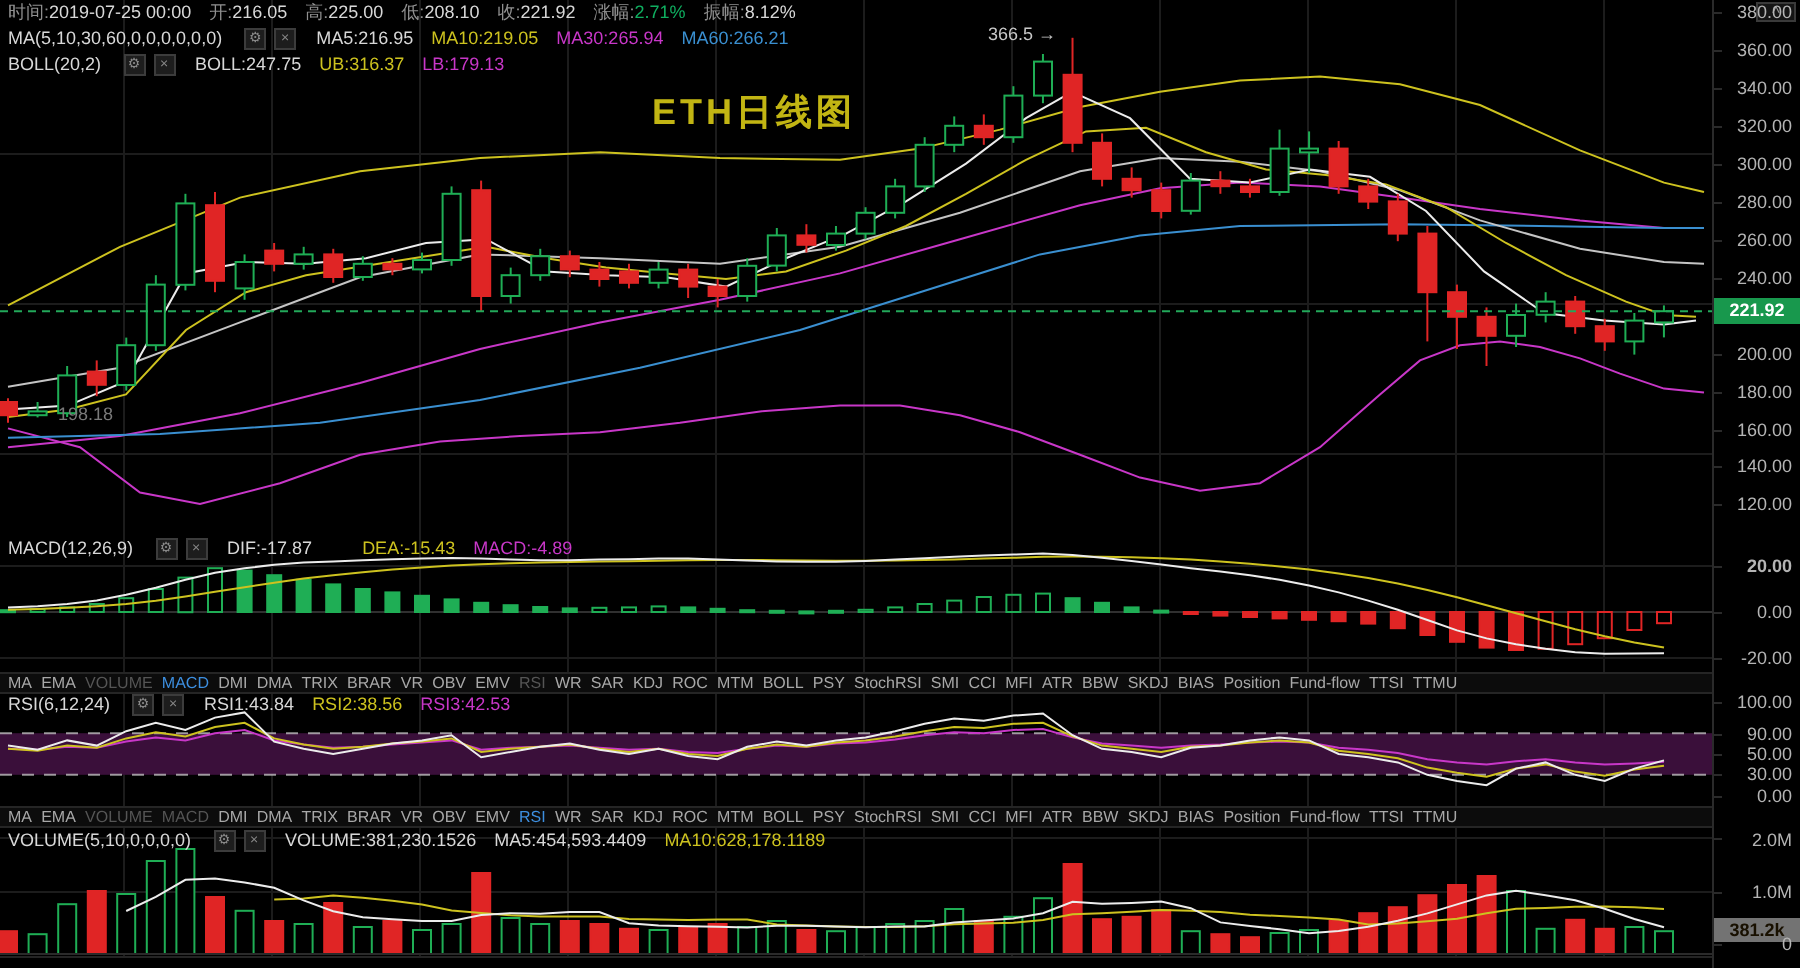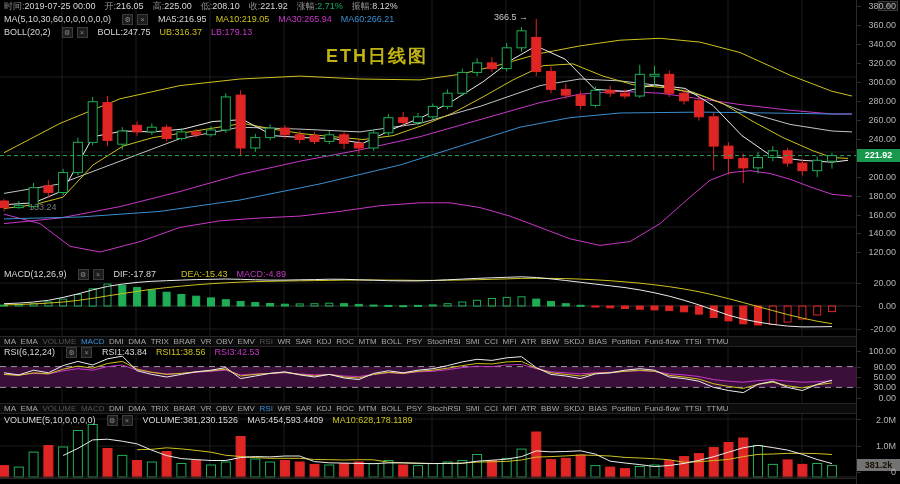--- a/index.html
+++ b/index.html
@@ -385,21 +385,21 @@
       <span class="seg"><span style="color: rgb(216, 216, 216);">DIF:-17.87</span></span>
       <span class="seg"><span style="color: rgb(205, 194, 31); padding-left: 16px;">DEA:-15.43</span></span>
       <span class="seg"><span style="color: rgb(200, 55, 200);">MACD:-4.89</span></span>
     </div>
   <div class="hdr" id="hdr-rsi" style="top:347px">
       <span class="seg"><span style="color: rgb(216, 216, 216);">RSI(6,12,24)</span></span>
       <span class="icon-btn">⚙</span>
       <span class="icon-btn">×</span>
       <span style="width: 8px;"></span>
       <span class="seg"><span style="color: rgb(216, 216, 216);">RSI1:43.84</span></span>
-      <span class="seg"><span style="color: rgb(205, 194, 31);">RSI11:38.56</span></span>
+      <span class="seg"><span style="color: rgb(205, 194, 31);">RSI2:38.56</span></span>
       <span class="seg"><span style="color: rgb(200, 55, 200);">RSI3:42.53</span></span>
     </div>
   <div class="hdr" id="hdr-vol" style="top:415px">
       <span class="seg"><span style="color: rgb(216, 216, 216);">VOLUME(5,10,0,0,0,0)</span></span>
       <span class="icon-btn">⚙</span>
       <span class="icon-btn">×</span>
       <span style="width: 8px;"></span>
       <span class="seg"><span style="color: rgb(216, 216, 216);">VOLUME:381,230.1526</span></span>
       <span class="seg"><span style="color: rgb(216, 216, 216);">MA5:454,593.4409</span></span>
       <span class="seg"><span style="color: rgb(205, 194, 31); text-align: right;">MA10:628,178.1189</span></span>
@@ -496,21 +496,21 @@
       <div class="axlabel" style="top: 172px;">200.00</div>
       <div class="axline" style="top: 177px;"></div>
       <div class="axlabel" style="top: 191px;">180.00</div>
       <div class="axline" style="top: 196px;"></div>
       <div class="axlabel" style="top: 210px;">160.00</div>
       <div class="axline" style="top: 215px;"></div>
       <div class="axlabel" style="top: 228px;">140.00</div>
       <div class="axline" style="top: 233px;"></div>
       <div class="axlabel" style="top: 247px;">120.00</div>
       <div class="axline" style="top: 252px;"></div>
-      <div class="axlabel" style="top: 278px;">20.00</div>
+      <div class="axlabel" style="top: 278px; font-weight: bold;">20.00</div>
       <div class="axline" style="top: 283px;"></div>
       <div class="axlabel" style="top: 301px;">0.00</div>
       <div class="axline" style="top: 306px;"></div>
       <div class="axlabel" style="top: 324px;">-20.00</div>
       <div class="axline" style="top: 329px;"></div>
       <div class="axlabel" style="top: 346px;">100.00</div>
       <div class="axline" style="top: 351px;"></div>
       <div class="axlabel" style="top: 362px;">90.00</div>
       <div class="axline" style="top: 367px;"></div>
       <div class="axlabel" style="top: 372px;">50.00</div>
@@ -522,14 +522,14 @@
       <div class="axlabel" style="top: 415px;">2.0M</div>
       <div class="axline" style="top: 419px;"></div>
       <div class="axlabel" style="top: 441px;">1.0M</div>
       <div class="axline" style="top: 446px;"></div>
       <div class="axlabel" style="top: 467px;">0</div>
       <div class="axline" style="top: 472px;"></div>
     </div>
 
   <div class="watermark">ETH日线图</div>
   <div class="hi-label">366.5 →</div>
-  <div class="lo-label">133.24</div>
+  <div class="lo-label">198.18</div>
 </div>
 
 </body></html>

